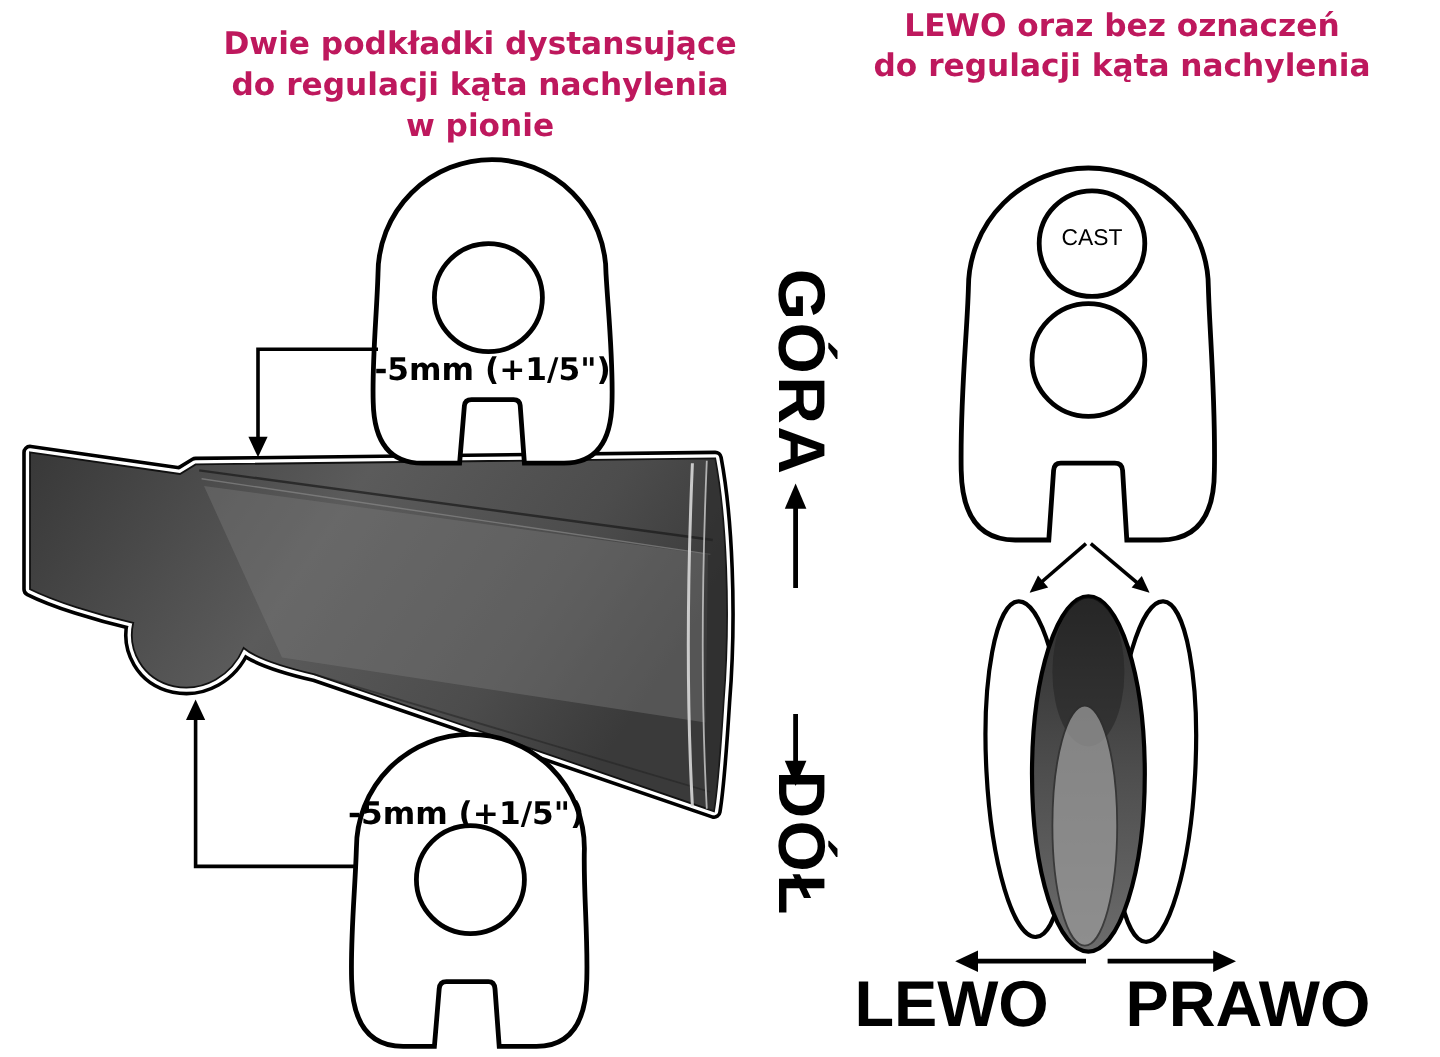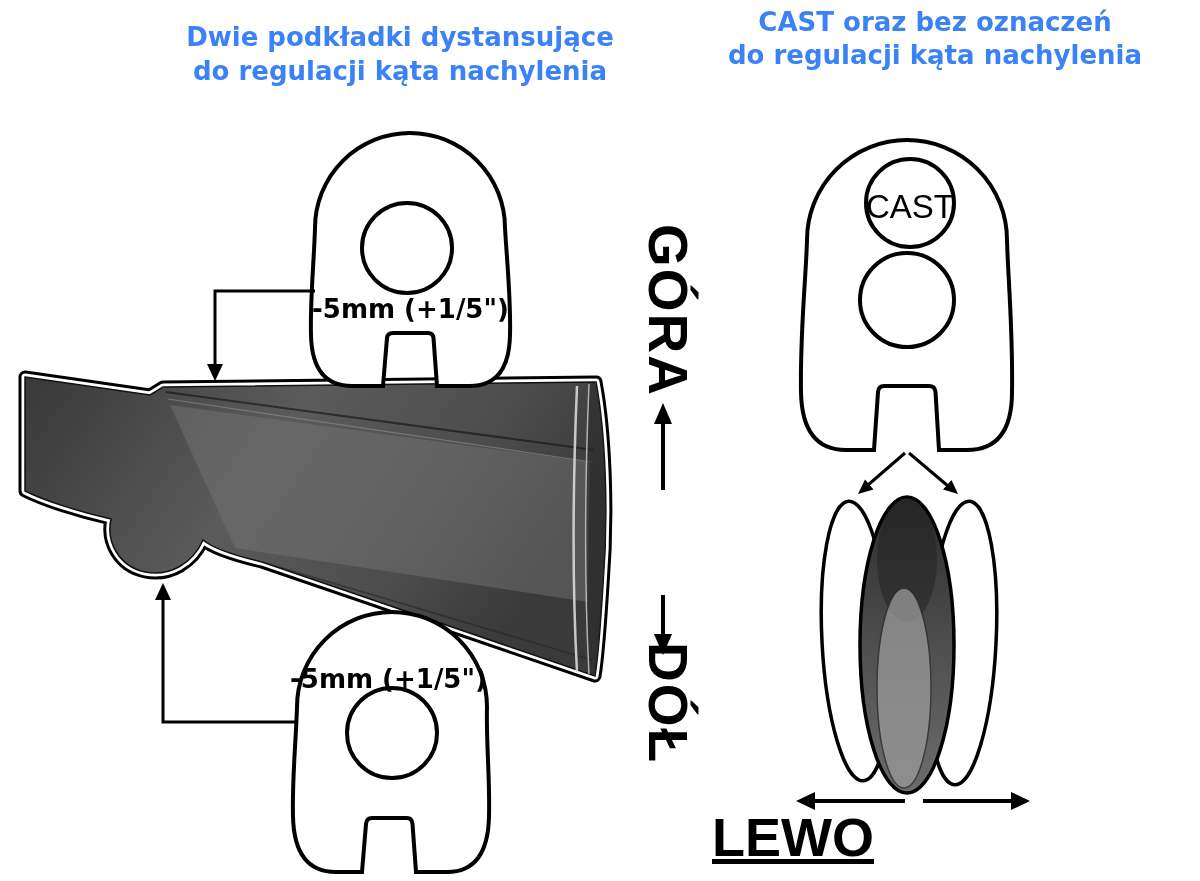--- a/index.html
+++ b/index.html
@@ -1,46 +1,46 @@
 <!DOCTYPE html>
 <html><head>
 <meta charset="utf-8">
 <style>
   html,body{margin:0;padding:0;background:#ffffff;}
   .canvas{
     position:relative;width:1200px;height:881px;background:#ffffff;
     overflow:hidden;font-family:"DejaVu Sans",sans-serif;color:#0b0b0b;
   }
   .artwork{position:absolute;left:0;top:0;}
-  .title{position:absolute;text-align:center;font-weight:bold;color:#3b82f6;}
+  .title{position:absolute;text-align:center;font-weight:bold;color:#be185d;}
   .title-left{left:120px;top:20px;width:560px;font-size:26px;line-height:34px;}
   .title-right{left:685px;top:6px;width:500px;font-size:26px;line-height:33px;}
   .shim-label{
     position:absolute;text-align:center;font-weight:bold;font-size:26px;color:#000;
     white-space:nowrap;
   }
   .shim-label-upper{left:312px;top:294px;width:195px;}
   .shim-label-lower{left:290px;top:664px;width:195px;}
   .vlabel{
     position:absolute;transform:rotate(90deg);transform-origin:0 0;
     font-family:"Liberation Sans",sans-serif;font-weight:bold;font-size:55px;
     letter-spacing:2px;color:#000;white-space:nowrap;
   }
   .vlabel-gora{left:700px;top:224px;}
   .vlabel-dol{left:700px;top:642px;}
   .cast-label{
     position:absolute;left:858px;top:188px;width:104px;text-align:center;
-    font-family:"Liberation Sans",sans-serif;font-size:33px;font-weight:400;color:#000;
+    font-family:"Liberation Sans",sans-serif;font-size:19px;font-weight:400;color:#000;
   }
   .hlabel{
     position:absolute;top:806px;text-align:center;
     font-family:"Liberation Sans",sans-serif;font-weight:bold;font-size:54px;color:#000;
     white-space:nowrap;
   }
-  .hlabel-lewo{left:698px;width:190px;text-decoration:underline;}
+  .hlabel-lewo{left:698px;width:190px;}
   .hlabel-prawo{left:916px;width:248px;}
 </style>
 </head>
 <body>
 
 <div class="canvas">
 
   <svg class="artwork" width="1200" height="881" viewBox="0 0 1200 881">
     <defs>
       <linearGradient id="stockGrad" x1="0" y1="0" x2="1" y2="0.35">
@@ -112,33 +112,35 @@
       <line x1="905" y1="801" x2="812" y2="801" stroke="#000000" stroke-width="4"></line>
       <polygon points="796,801 815,792 815,810" fill="#000000"></polygon>
       <line x1="923" y1="801" x2="1014" y2="801" stroke="#000000" stroke-width="4"></line>
       <polygon points="1030,801 1011,792 1011,810" fill="#000000"></polygon>
     </g>
   </svg>
 
   <div class="title title-left">
     <div>Dwie podkładki dystansujące</div>
     <div>do regulacji kąta nachylenia</div>
+    <div>w pionie</div>
   </div>
 
   <div class="title title-right">
-    <div>CAST oraz bez oznaczeń</div>
+    <div>LEWO oraz bez oznaczeń</div>
     <div>do regulacji kąta nachylenia</div>
   </div>
 
   <div class="shim-label shim-label-upper">-5mm (+1/5")</div>
 
   <div class="shim-label shim-label-lower">-5mm (+1/5")</div>
 
   <div class="vlabel vlabel-gora">GÓRA</div>
 
   <div class="vlabel vlabel-dol">DÓŁ</div>
 
   <div class="cast-label">CAST</div>
 
   <div class="hlabel hlabel-lewo">LEWO</div>
 
+  <div class="hlabel hlabel-prawo">PRAWO</div>
 
 </div>
 
 </body></html>

